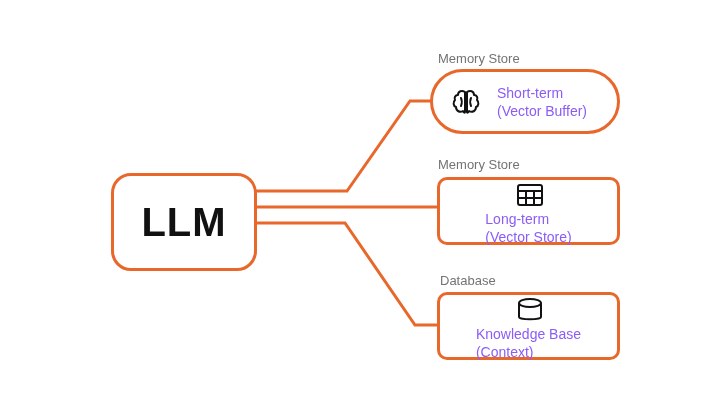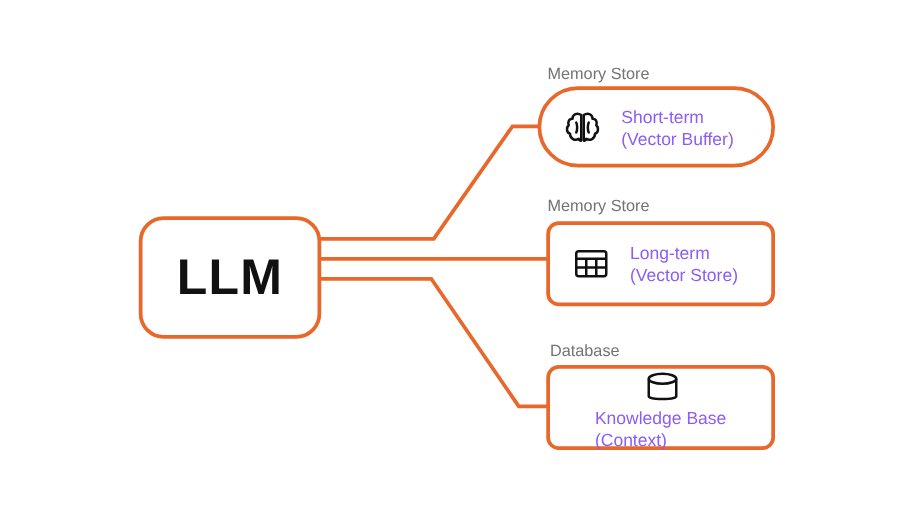--- a/index.html
+++ b/index.html
@@ -4,21 +4,21 @@
 <style>
   html, body { margin:0; padding:0; background:#ffffff; }
   body { width:720px; height:412px; position:relative; overflow:hidden; font-family:"Liberation Sans", sans-serif; color:#111; }
   svg.lines { position:absolute; left:0; top:0; }
   .box { position:absolute; box-sizing:border-box; border:3px solid #e8682c; background:#fff; }
   .llm { left:111px; top:157px; width:146px; height:98px; border-radius:20px; display:flex; align-items:center; justify-content:center;margin-top:16px; }
   .llm span { font-size:40px; font-weight:bold; letter-spacing:1px; font-family:"Liberation Sans", sans-serif; }
   .label { position:absolute; font-size:13px; color:#737373; }
   .node { display:flex; align-items:center; }
   .pill { left:430px; top:69px; width:190px; height:65px; border-radius:33px; }
-  .rect1 { left:437px; top:177px; width:183px; height:68px; border-radius:10px; }
+  .rect1 { left:437px; top:177px; width:183px; height:68px; border-radius:10px;flex-direction:column; }
   .rect2 { left:437px; top:292px; width:183px; height:68px; border-radius:10px;flex-direction:column; }
   .icon { width:30px; height:30px; margin-left:18px; margin-right:16px; flex:0 0 auto; }
   .txt { font-size:14px; line-height:18px; color:#8b5cf6; }
 </style>
 </head>
 <body>
 
 <svg class="lines" width="720" height="412">
   <polyline points="255,191 347,191 410,101 432,101" fill="none" stroke="#e8682c" stroke-width="3"></polyline>
   <polyline points="255,207 439,207" fill="none" stroke="#e8682c" stroke-width="3"></polyline>

